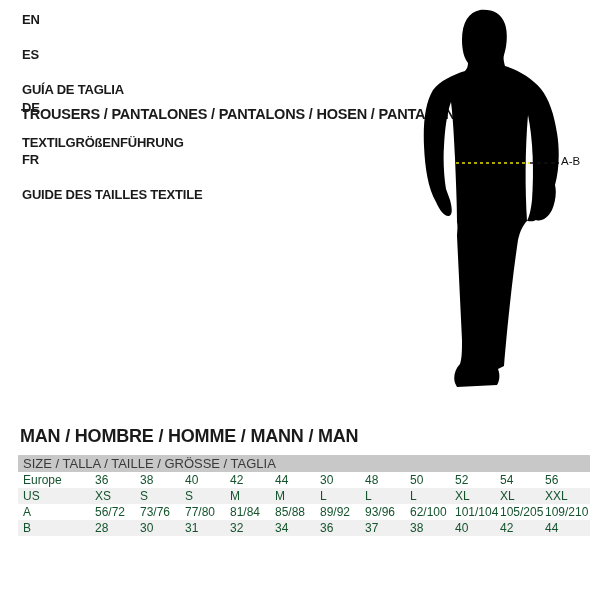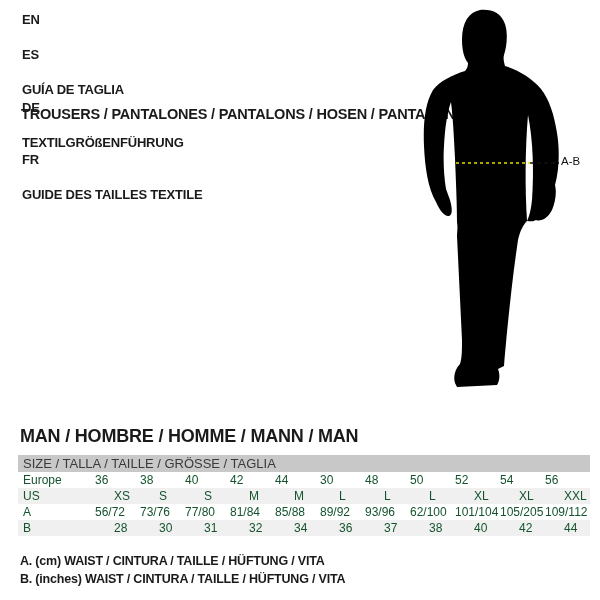--- a/index.html
+++ b/index.html
@@ -15,21 +15,21 @@
   .product-title{position:absolute;top:106px;left:21px;font-weight:700;font-size:14.5px;letter-spacing:-.2px;}
   
   .figure-wrap{position:absolute;top:0;left:400px;width:200px;height:400px;}
   .measure-label{position:absolute;top:155px;left:561px;font-size:11.5px;font-weight:400;color:#111;}
   
   .section-title{position:absolute;top:426px;left:20px;font-weight:700;font-size:18px;letter-spacing:-.2px;}
   
   .size-table{position:absolute;top:455px;left:18px;width:572px;}
   .t-header{background:#c8c8c8;color:#3a3a3a;height:17px;line-height:17px;font-size:13px;padding-left:5px;}
   .t-row{display:flex;height:16px;line-height:16px;font-size:12px;color:#14532d;}
-  .t-row.alt{background:#f0f0f0;gap:19px;}
+  .t-row.alt{background:#f0f0f0;}
   .t-label{flex:0 0 72px;padding-left:5px;}
   .t-cell{flex:1 1 0;text-align:left;white-space:nowrap;}
   
   .notes{position:absolute;top:553px;left:20px;}
   .note-line{font-weight:700;font-size:12.5px;line-height:17.5px;letter-spacing:-.2px;}
 </style>
 </head>
 <body>
 
 <div class="page">
@@ -141,37 +141,33 @@
       <div class="t-cell">56/72</div>
       <div class="t-cell">73/76</div>
       <div class="t-cell">77/80</div>
       <div class="t-cell">81/84</div>
       <div class="t-cell">85/88</div>
       <div class="t-cell">89/92</div>
       <div class="t-cell">93/96</div>
       <div class="t-cell">62/100</div>
       <div class="t-cell">101/104</div>
       <div class="t-cell">105/205</div>
-      <div class="t-cell">109/112</div>
+      <div class="t-cell">109/210</div>
     </div>
 
     <div class="t-row alt">
       <div class="t-label">B</div>
       <div class="t-cell">28</div>
       <div class="t-cell">30</div>
       <div class="t-cell">31</div>
       <div class="t-cell">32</div>
       <div class="t-cell">34</div>
       <div class="t-cell">36</div>
       <div class="t-cell">37</div>
       <div class="t-cell">38</div>
       <div class="t-cell">40</div>
       <div class="t-cell">42</div>
       <div class="t-cell">44</div>
     </div>
   </div>
 
-  <div class="notes">
-    <div class="note-line">A. (cm) WAIST / CINTURA / TAILLE / HÜFTUNG / VITA</div>
-    <div class="note-line">B. (inches) WAIST / CINTURA / TAILLE / HÜFTUNG / VITA</div>
-  </div>
 
 </div>
 
 </body></html>

